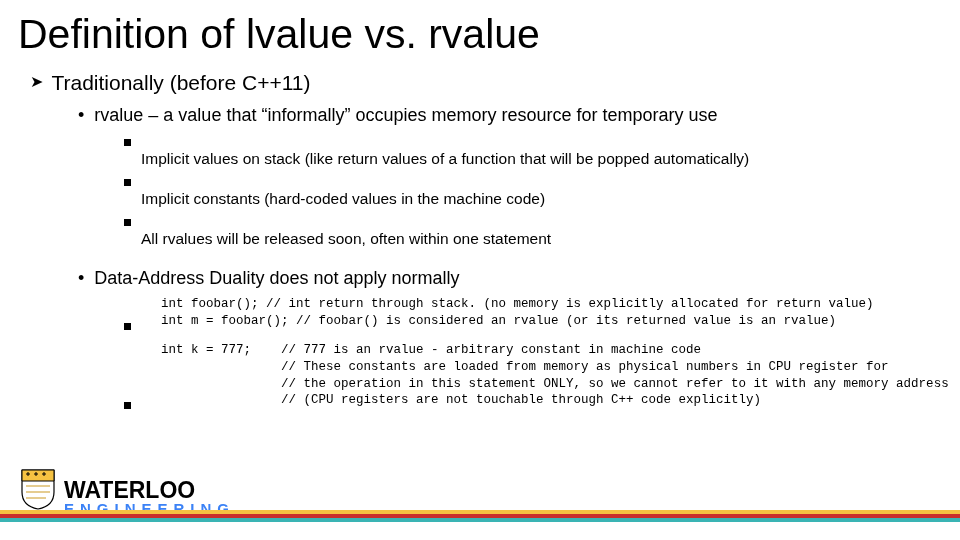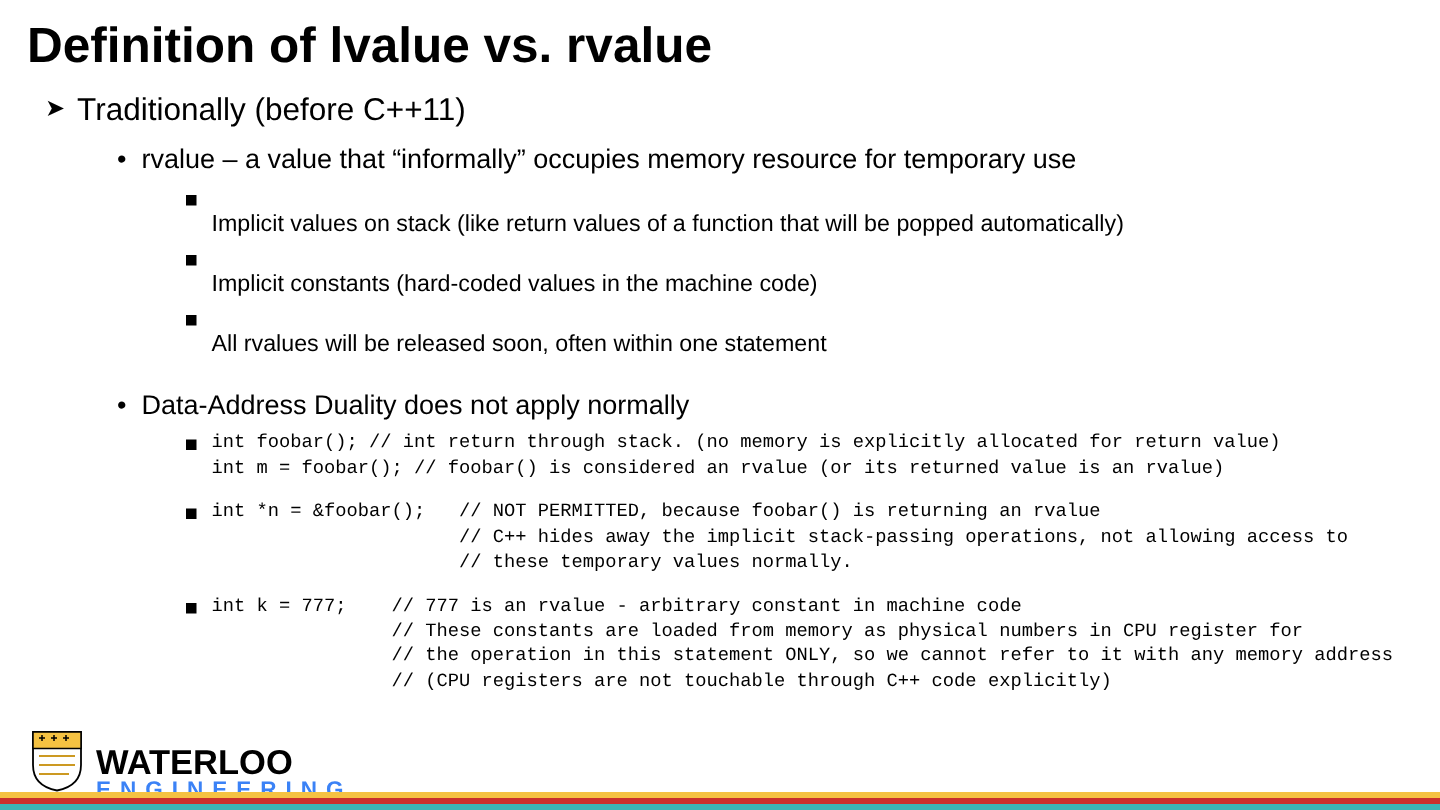--- a/index.html
+++ b/index.html
@@ -14,22 +14,22 @@
     position: relative;
   }
   .slide {
     width: 960px;
     height: 540px;
     position: relative;
     box-sizing: border-box;
     padding: 12px 18px 0 18px;
   }
   .title {
-    font-size: 33px;
-    font-weight: bold;
+    font-size: 41px;
+    font-weight: normal;
     margin: 0 0 14px 0;
     line-height: 1.1;
   }
   .lvl1 {
     display: flex;
     align-items: flex-start;
     margin-left: 12px;
     margin-bottom: 10px;
   }
   .chevron {
@@ -70,35 +70,36 @@
     margin-top: 6px;
     flex-shrink: 0;
   }
   .lvl3-text {
     font-size: 15.5px;
     line-height: 1.35;
     margin-top: 16px;
   }
   .code-block {
     display: flex;
-    align-items: flex-start;
+    align-items: flex-end;
     margin-left: 106px;
     margin-bottom: 12px;
+    gap: 20px;
   }
   .code-text {
     font-family: "Courier New", monospace;
     font-size: 12.5px;
     white-space: pre;
     line-height: 1.35;
   }
   .gap-1 { height: 16px; }
   .footer {
     position: absolute;
     left: 0;
-    bottom: 0;
+    bottom: 18px;
     width: 100%;
     height: 62px;
   }
   .stripes {
     position: absolute;
     left: 0;
     bottom: 0;
     width: 100%;
     height: 12px;
     display: flex;
@@ -172,26 +173,20 @@
     <span class="dot">•</span>
     <span class="lvl2-text">Data-Address Duality does not apply normally</span>
   </div>
 
   <div class="code-block">
     <span class="square"></span>
     <span class="code-text">int foobar(); // int return through stack. (no memory is explicitly allocated for return value)
 int m = foobar(); // foobar() is considered an rvalue (or its returned value is an rvalue)</span>
   </div>
 
-  <div class="code-block">
-    <span class="square"></span>
-    <span class="code-text">int *n = &amp;foobar();   // NOT PERMITTED, because foobar() is returning an rvalue
-                      // C++ hides away the implicit stack-passing operations, not allowing access to
-                      // these temporary values normally.</span>
-  </div>
 
   <div class="code-block">
     <span class="square"></span>
     <span class="code-text">int k = 777;    // 777 is an rvalue - arbitrary constant in machine code
                 // These constants are loaded from memory as physical numbers in CPU register for
                 // the operation in this statement ONLY, so we cannot refer to it with any memory address
                 // (CPU registers are not touchable through C++ code explicitly)</span>
   </div>
 
 </div>

